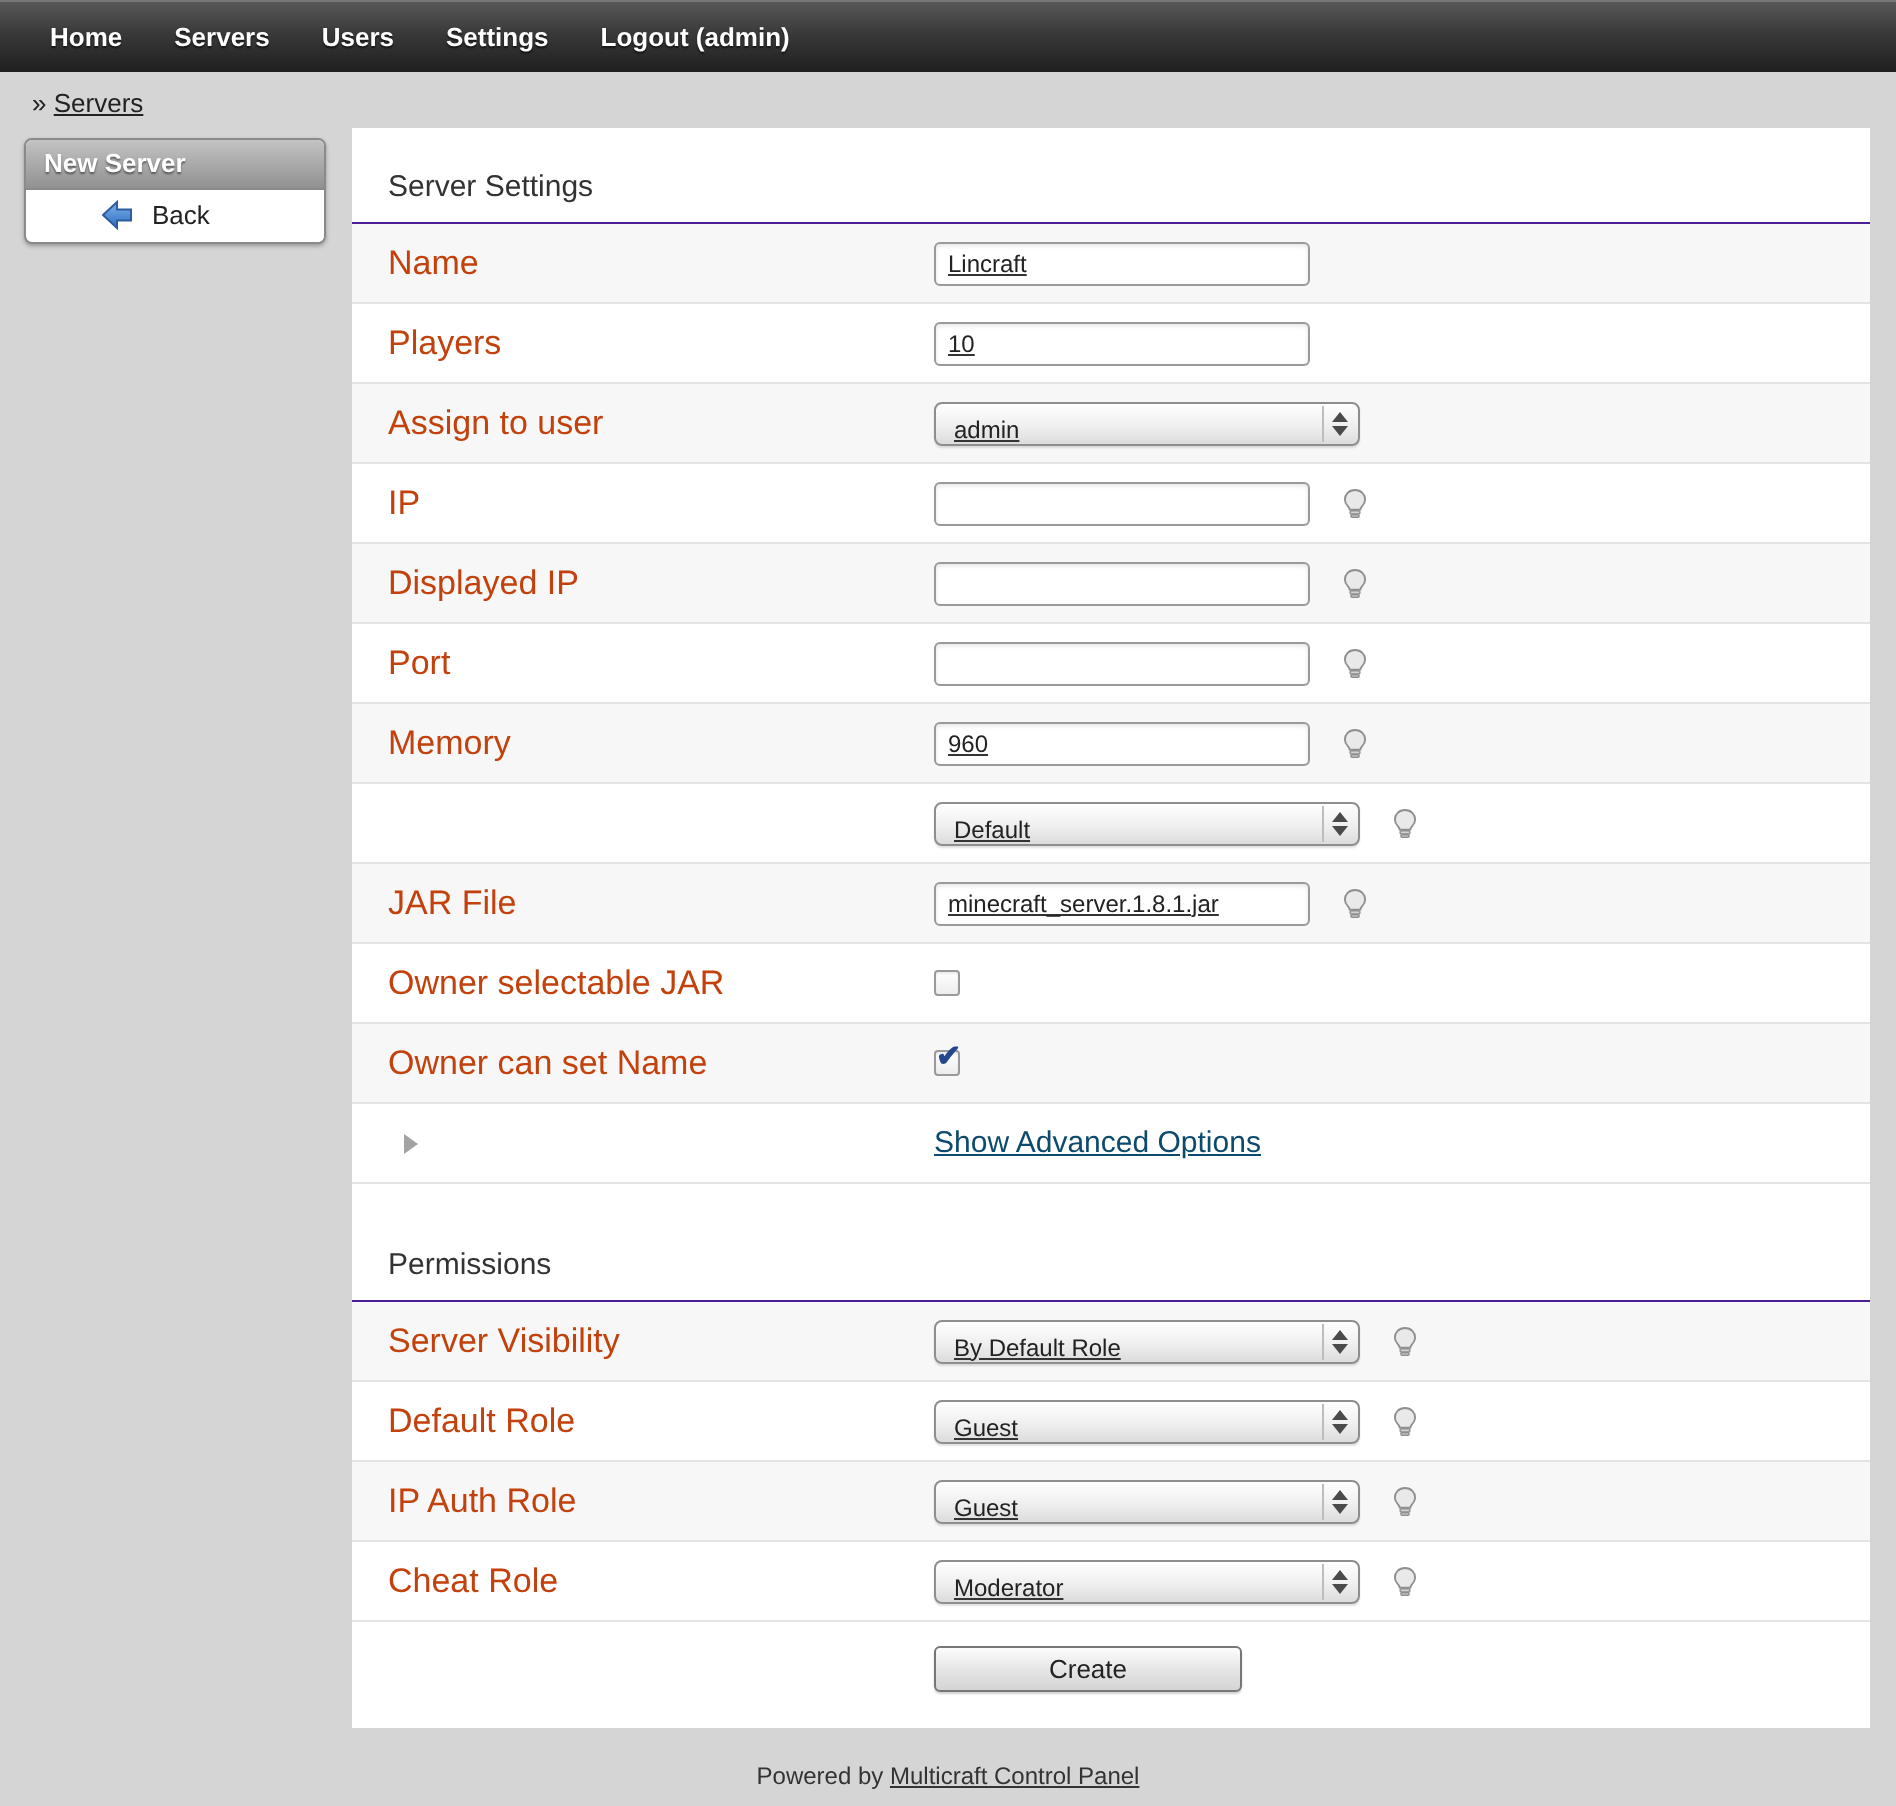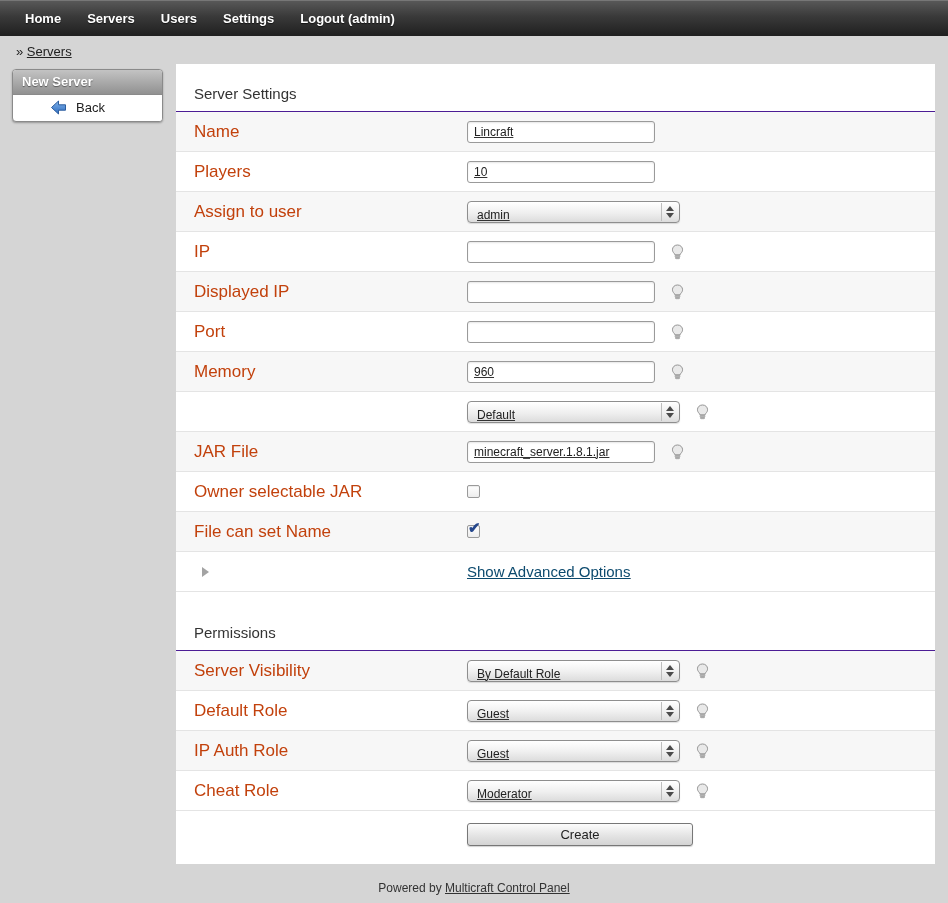--- a/index.html
+++ b/index.html
@@ -186,21 +186,21 @@
     cursor: pointer;
   }
   
   .create-row {
     display: flex;
     align-items: center;
     padding: 12px 18px 14px;
   }
   .create-spacer { flex: 0 0 273px; }
   .create-btn {
-    width: 226px;
+    width: 154px;
     height: 23px;
     border: 1px solid #777;
     border-radius: 3px;
     background: linear-gradient(#fcfcfc, #e2e2e2 60%, #d4d4d4);
     font-size: 13px;
     color: #222;
     font-family: "Liberation Sans", sans-serif;
     cursor: pointer;
     box-shadow: 0 1px 1px rgba(0,0,0,.18);
   }
@@ -375,21 +375,21 @@
       </div>
 
       <div class="row">
         <div class="label">Owner selectable JAR</div>
         <div class="control">
           <span class="checkbox" data-checked="false"></span>
         </div>
       </div>
 
       <div class="row">
-        <div class="label">File can set Name</div>
+        <div class="label">Owner can set Name</div>
         <div class="control">
           <span class="checkbox" data-checked="true"></span>
         </div>
       </div>
 
       <div class="row">
         <div class="label"><span class="adv-triangle"></span></div>
         <div class="control">
           <a class="adv-link">Show Advanced Options</a>
         </div>

